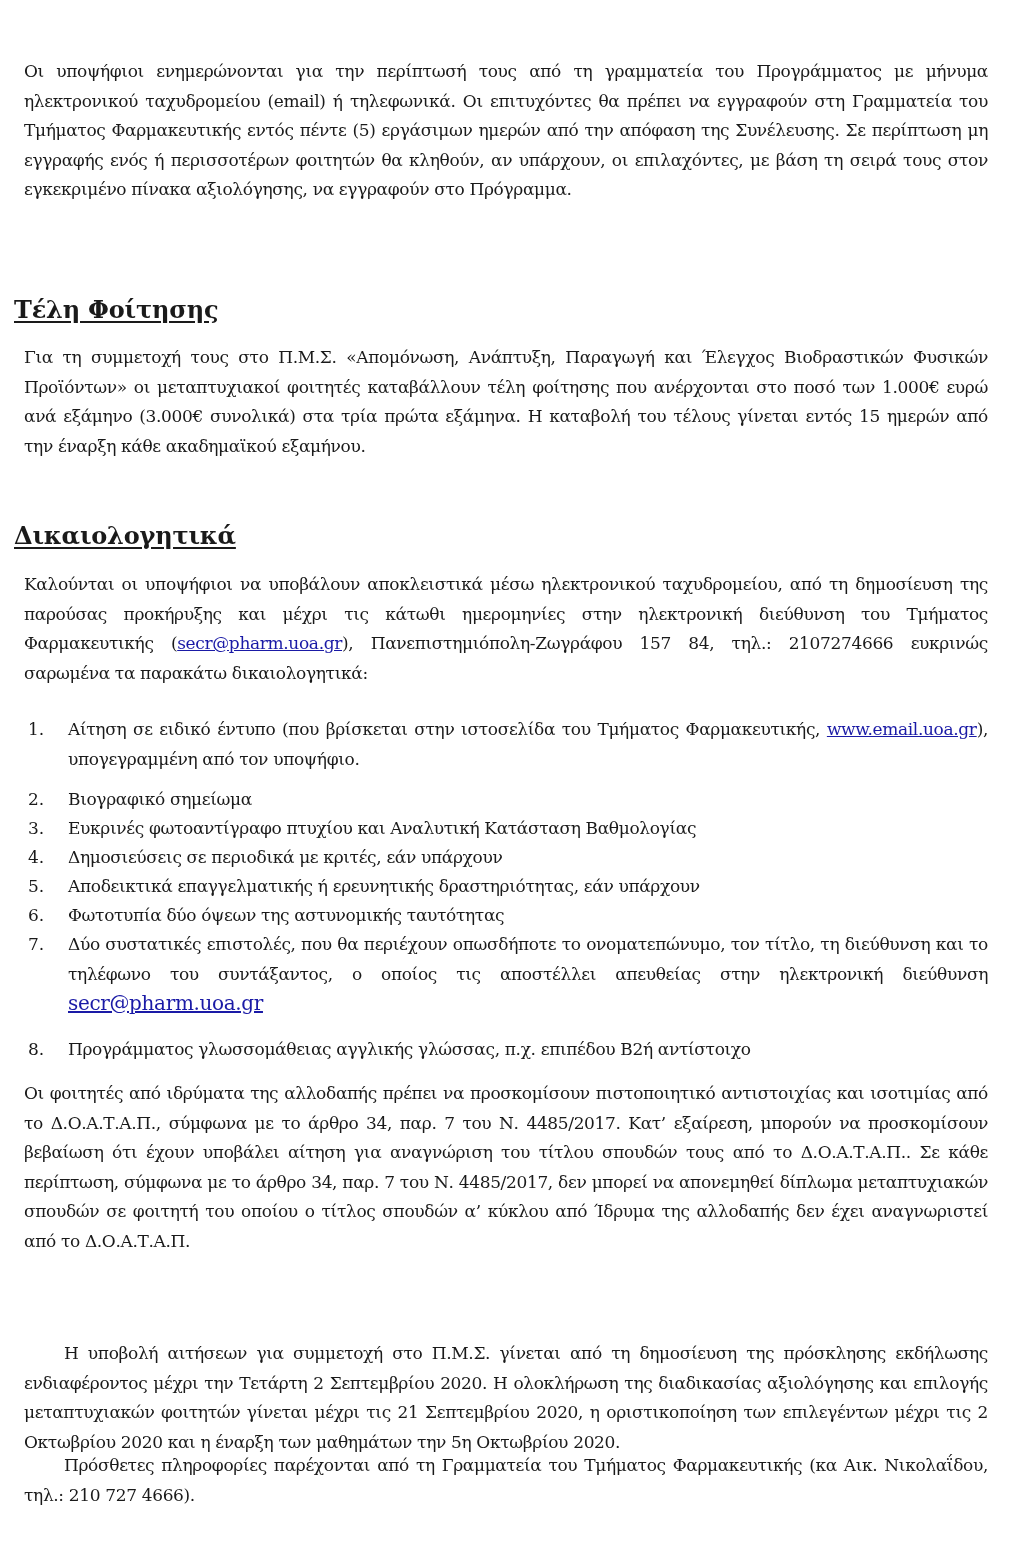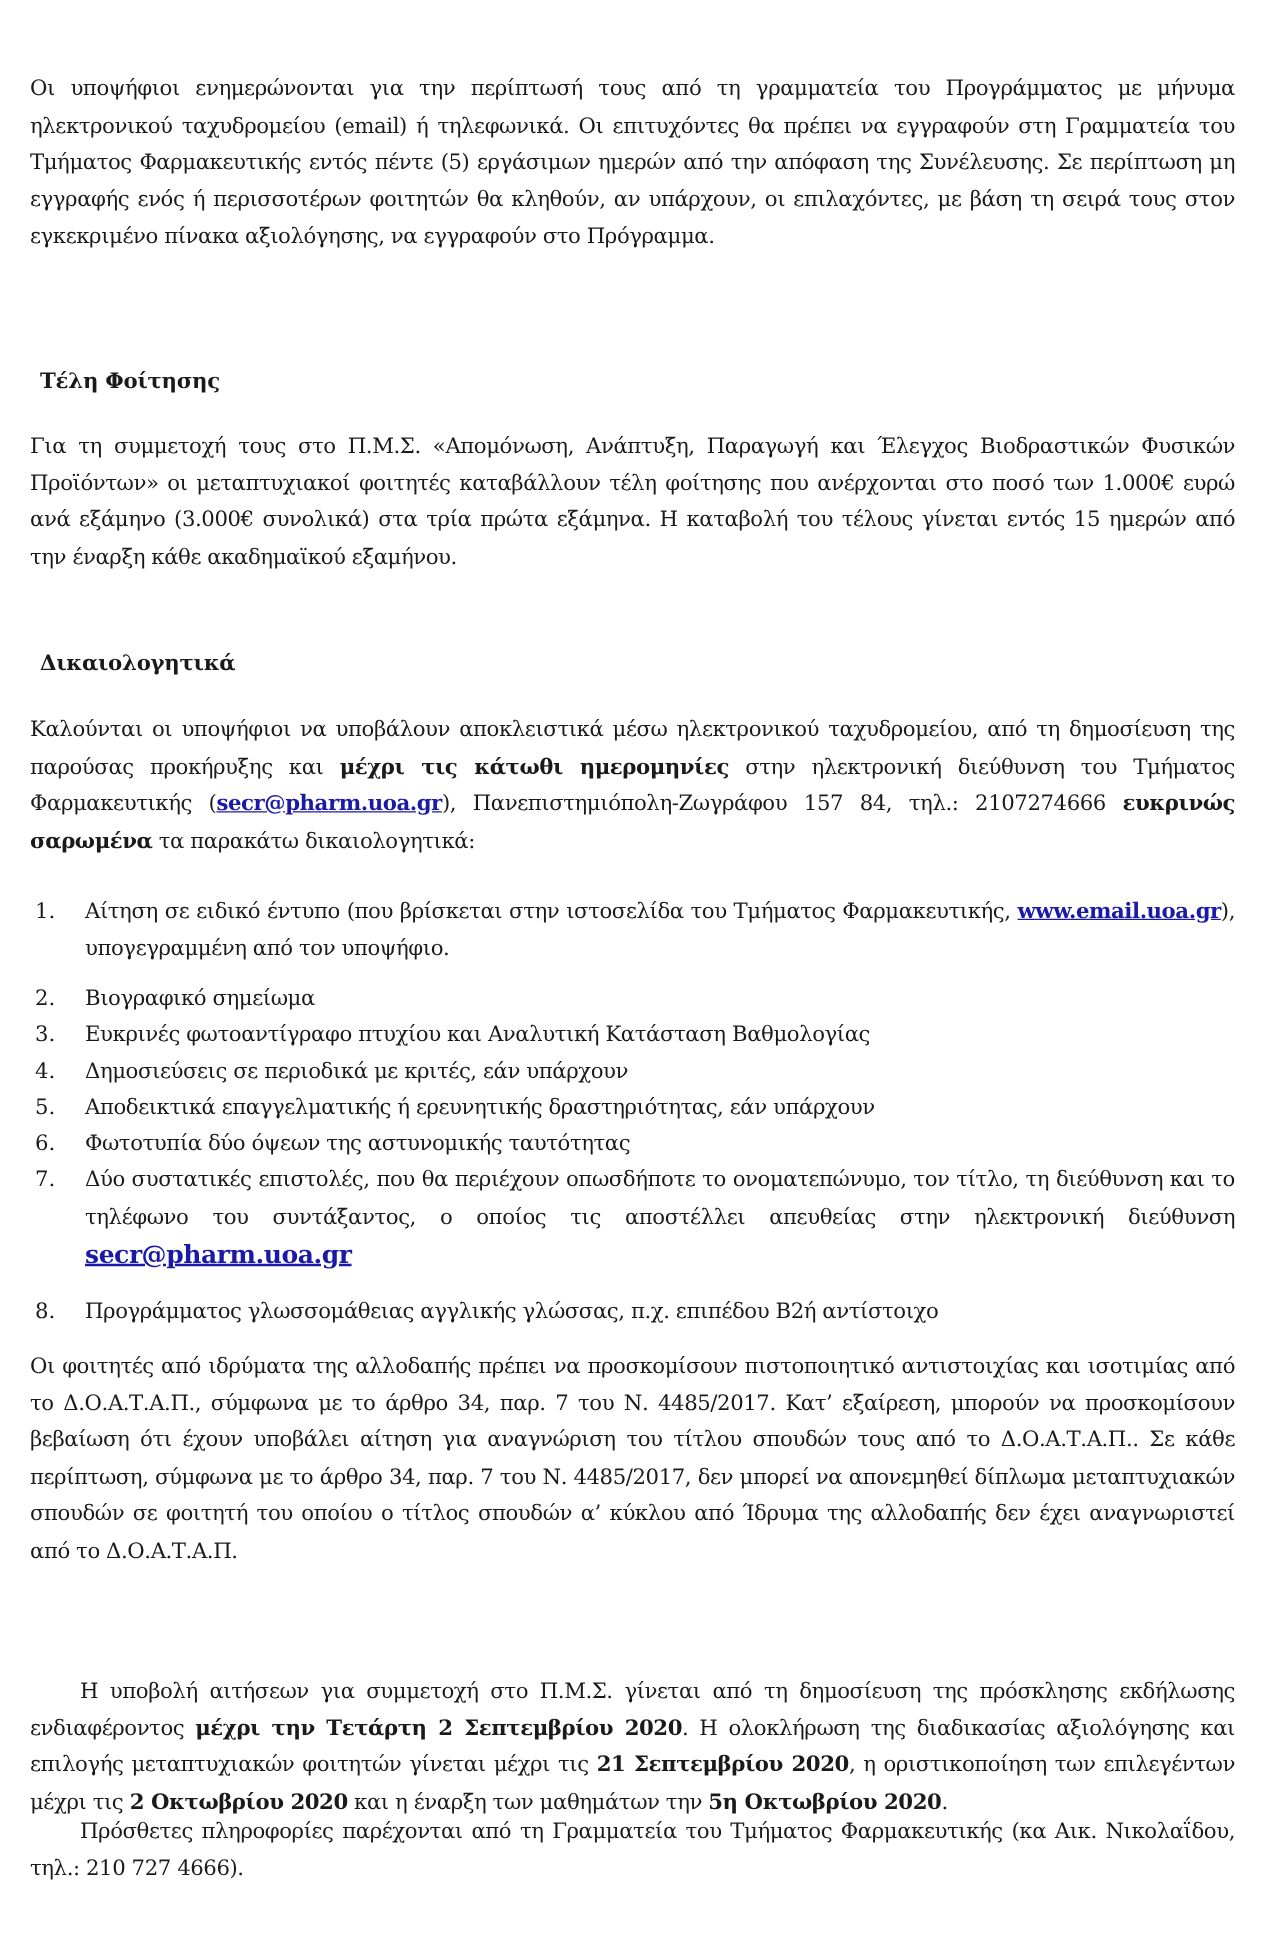--- a/index.html
+++ b/index.html
@@ -9,26 +9,26 @@
     color: #1a1a1a;
     font-size: 17px;
   }
   .page { position: relative; width: 1020px; height: 1555px; margin-top: 43px; }
   .para {
     position: absolute; left: 24px; width: 964px;
     text-align: justify; line-height: 29.5px; margin: 0;
     letter-spacing: -0.35px; word-spacing: 0px;
   }
   .heading {
-    position: absolute; left: 32px; margin: 0;
-    font-size: 17px; font-weight: bold; 
+    position: absolute; left: 14px; margin: 0;
+    font-size: 24px; font-weight: bold; text-decoration: underline;
     text-underline-offset: 3px; letter-spacing: -0.2px;
   }
-  a.link { color: #1a1aa6; text-decoration: underline; font-weight: bold; }
-  b { font-weight: bold; }
+  a.link { color: #1a1aa6; text-decoration: underline; }
+  b { font-weight: normal; }
   .list { position: absolute; left: 24px; width: 964px; margin: 0; padding: 0; list-style: none; }
   .list-item { position: absolute; left: 0; width: 964px; }
   .list-num { position: absolute; left: 4px; width: 40px; }
   .list-text {
     position: absolute; left: 44px; width: 920px;
     text-align: justify; line-height: 29.5px; letter-spacing: -0.35px;
   }
   .indent { text-indent: 40px; }
   .email-big { font-size: 20px; }
 </style>

